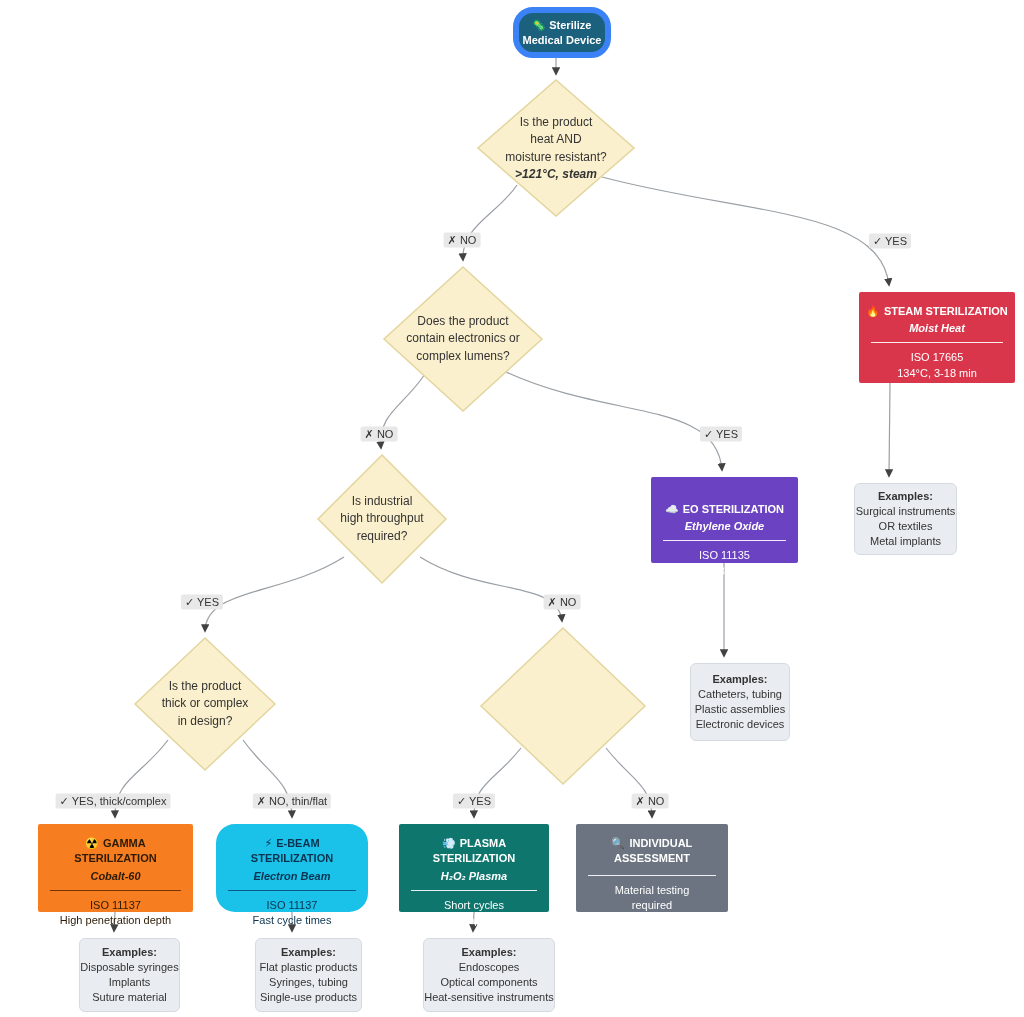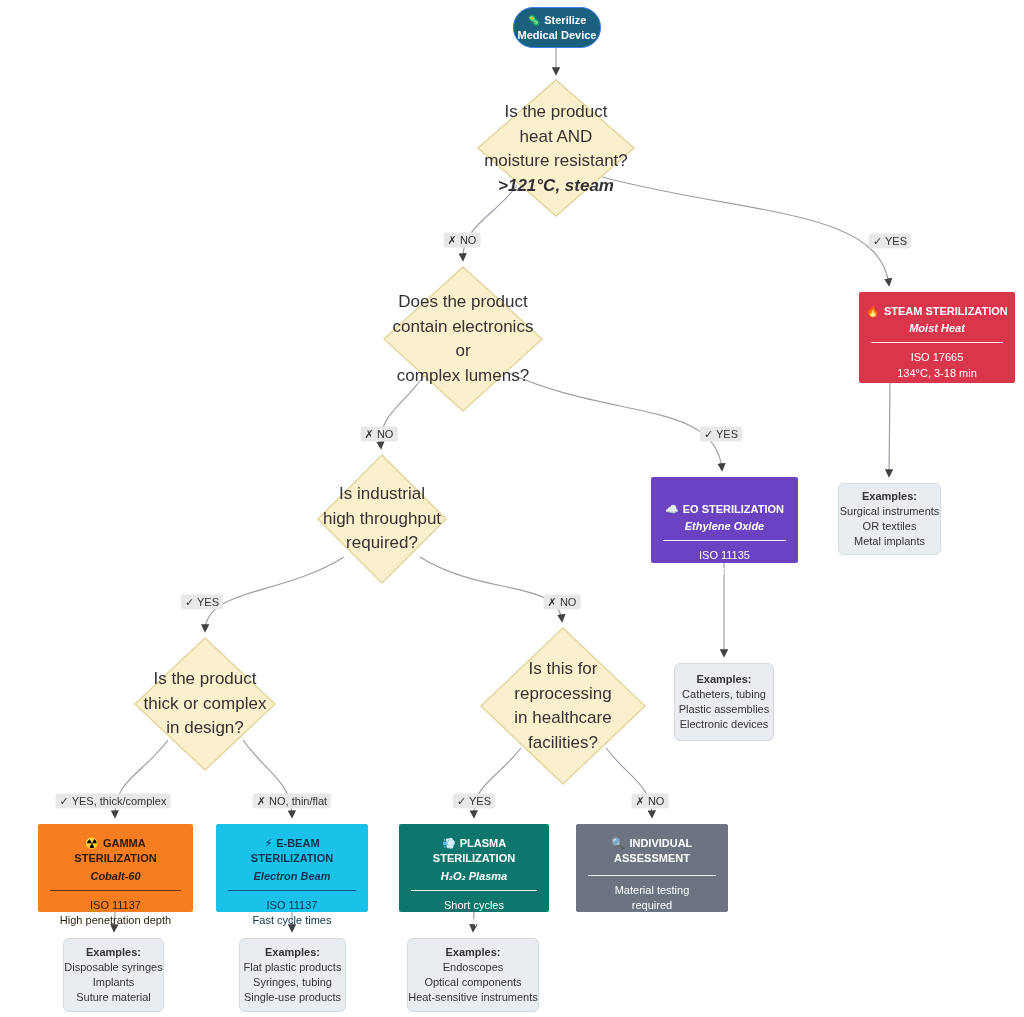--- a/index.html
+++ b/index.html
@@ -3,48 +3,48 @@
 <meta charset="utf-8">
 <style>
   html,body{margin:0;padding:0;background:#ffffff;}
   body{font-family:"Liberation Sans","DejaVu Sans",sans-serif;color:#333;}
   .canvas{position:relative;width:1024px;height:1017px;background:#fff;overflow:hidden;}
   svg.edges{position:absolute;left:0;top:0;width:1024px;height:1017px;}
   svg.edges path.edge{fill:none;stroke:#9aa0a6;stroke-width:1.2;}
   svg.edges polygon.diamond{fill:#fbf0cd;stroke:#e3d59e;stroke-width:1.5;}
 
   .root{position:absolute;left:513px;top:7px;width:86px;height:39px;background:#1b607c;
-        border:1px solid #3b82f6;border-radius:20px;color:#fff;font-size:11px;font-weight:700;
+        border:6px solid #3b82f6;border-radius:20px;color:#fff;font-size:11px;font-weight:700;
         display:flex;flex-direction:column;align-items:center;justify-content:center;
         line-height:1.35;text-align:center;}
   .root .icon{margin-right:3px;}
 
   .dtext{position:absolute;transform:translate(-50%,-50%);text-align:center;
-         font-size:17px;font-weight:500;color:#333;line-height:1.45;width:150px;}
+         font-size:12px;font-weight:500;color:#333;line-height:1.45;width:150px;}
   .dnote{font-style:italic;font-weight:700;}
 
   .rbox{position:absolute;text-align:center;font-size:11px;border-radius:2px;
         box-sizing:border-box;padding-top:12px;color:#fff;}
   .rbox .title{font-weight:700;line-height:1.4;padding:0 6px;}
   .rbox .title .icon{margin-right:4px;}
   .rbox .subtitle{font-style:italic;font-weight:700;margin-top:3px;}
   .rbox .divider{height:1px;margin:8px auto 7px auto;width:84%;background:rgba(255,255,255,.9);}
   .rbox .line{line-height:1.4;white-space:nowrap;}
   .rbox.steam{background:#d9364b;margin-left:47px;}
   .rbox.eo{background:#6b42c1;}
   .rbox.gamma{background:#f67d20;color:#2b1a05;}
   .rbox.gamma .divider{background:rgba(70,30,0,.75);}
   .rbox.ebeam{background:#1ac1e8;color:#0a3350;}
   .rbox.ebeam .divider{background:rgba(8,60,110,.8);}
   .rbox.plasma{background:#0f766e;}
   .rbox.individual{background:#6b7480;}
 
   .exbox{position:absolute;background:#e9edf1;border:1px solid #d5dae0;border-radius:6px;
          text-align:center;font-size:11px;color:#333;box-sizing:border-box;
-         display:flex;flex-direction:column;justify-content:center;align-items:center;}
+         display:flex;flex-direction:column;justify-content:center;align-items:center;margin-left:16px;}
   .exbox .h{font-weight:700;line-height:1.4;}
   .exbox .item{line-height:1.35;white-space:nowrap;}
 
   .elabel{position:absolute;transform:translate(-50%,-50%);background:#e8e8e8;color:#333;
           font-size:11px;font-weight:500;padding:1px 4px;white-space:nowrap;border-radius:2px;}
 </style>
 </head>
 <body>
 
 <div class="canvas">
@@ -99,25 +99,20 @@
   <div class="dtext" style="left:382px;top:519px;">
     <div>Is industrial</div>
     <div>high throughput</div>
     <div>required?</div>
   </div>
   <div class="dtext" style="left:205px;top:704px;">
     <div>Is the product</div>
     <div>thick or complex</div>
     <div>in design?</div>
   </div>
-  <div class="dtext" style="left:563px;top:706px;width:170px;">
-    <div>Is this for</div>
-    <div>reprocessing</div>
-    <div>in healthcare facilities?</div>
-  </div>
 
   <div class="elabel" style="left:462px;top:240px;">✗ NO</div>
   <div class="elabel" style="left:890px;top:241px;">✓ YES</div>
   <div class="elabel" style="left:379px;top:434px;">✗ NO</div>
   <div class="elabel" style="left:721px;top:434px;">✓ YES</div>
   <div class="elabel" style="left:202px;top:602px;">✓ YES</div>
   <div class="elabel" style="left:562px;top:602px;">✗ NO</div>
   <div class="elabel" style="left:113px;top:801px;text-align:center;">✓ YES, thick/complex</div>
   <div class="elabel" style="left:292px;top:801px;">✗ NO, thin/flat</div>
   <div class="elabel" style="left:474px;top:801px;">✓ YES</div>
@@ -140,21 +135,21 @@
   </div>
 
   <div class="rbox gamma" style="left:38px;top:824px;width:155px;height:88px;">
     <div class="title"><span class="icon">☢️</span><span>GAMMA STERILIZATION</span></div>
     <div class="subtitle">Cobalt-60</div>
     <div class="divider"></div>
     <div class="line">ISO 11137</div>
     <div class="line">High penetration depth</div>
   </div>
 
-  <div class="rbox ebeam" style="left:216px;top:824px;width:152px;height:88px;">
+  <div class="rbox ebeam" style="left:216px;top:824px;width:152px;height:88px;border-radius:19px;">
     <div class="title"><span class="icon">⚡</span><span>E-BEAM STERILIZATION</span></div>
     <div class="subtitle">Electron Beam</div>
     <div class="divider"></div>
     <div class="line">ISO 11137</div>
     <div class="line">Fast cycle times</div>
   </div>
 
   <div class="rbox plasma" style="left:399px;top:824px;width:150px;height:88px;">
     <div class="title"><span class="icon">💨</span><span>PLASMA STERILIZATION</span></div>
     <div class="subtitle">H₂O₂ Plasma</div>

